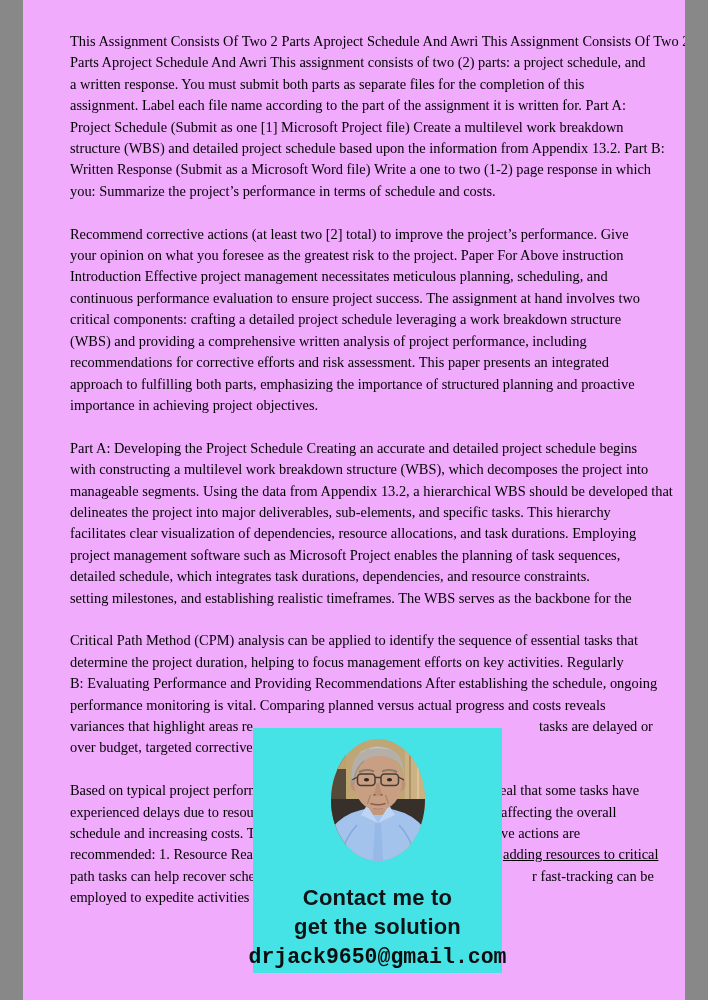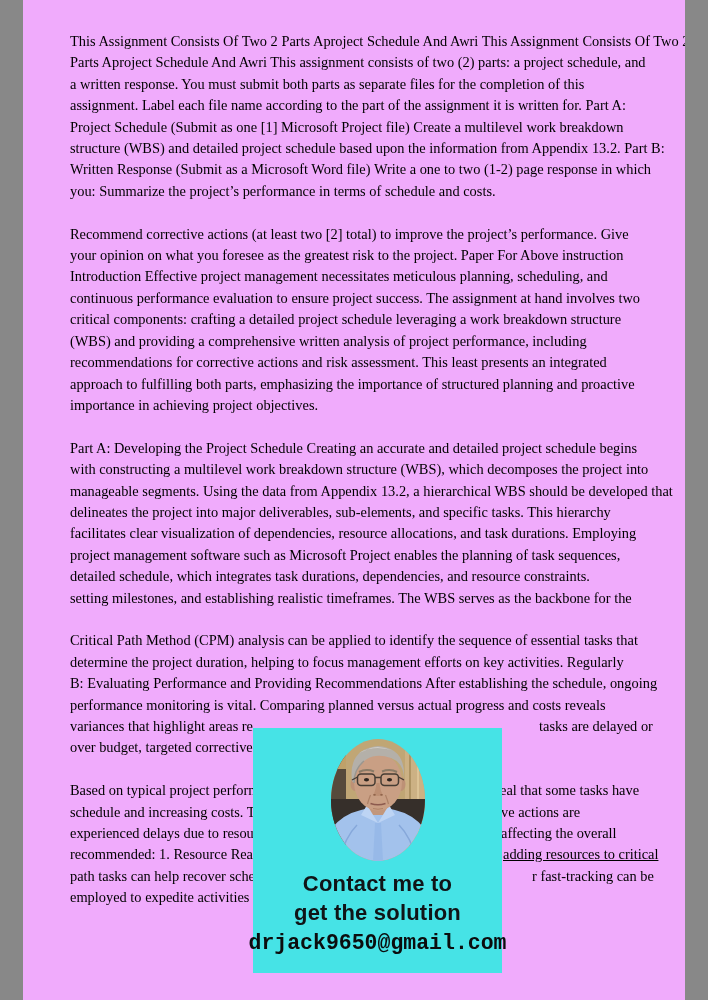--- a/index.html
+++ b/index.html
@@ -36,21 +36,21 @@
     flex-direction:column;
     align-items:center;
     text-align:center;
   }
   .photo-wrap{
     margin-top:11px;
     width:94px;height:122px;
     line-height:0;
   }
   .contact-heading{
-    margin-top:8px;
+    margin-top:22px;
     font-family:"Liberation Sans", sans-serif;
     font-weight:700;
     font-size:22px;
     line-height:29px;
     color:#101417;
     letter-spacing:0.2px;
   }
   .contact-email{
     margin-top:2px;
     font-family:Liberation Mono, monospace;
@@ -76,21 +76,21 @@
         <div class="line">Written Response (Submit as a Microsoft Word file) Write a one to two (1-2) page response in which</div>
         <div class="line">you: Summarize the project’s performance in terms of schedule and costs.</div>
       </div>
       <div class="para">
         <div class="line">Recommend corrective actions (at least two [2] total) to improve the project’s performance. Give</div>
         <div class="line">your opinion on what you foresee as the greatest risk to the project. Paper For Above instruction</div>
         <div class="line">Introduction Effective project management necessitates meticulous planning, scheduling, and</div>
         <div class="line">continuous performance evaluation to ensure project success. The assignment at hand involves two</div>
         <div class="line">critical components: crafting a detailed project schedule leveraging a work breakdown structure</div>
         <div class="line">(WBS) and providing a comprehensive written analysis of project performance, including</div>
-        <div class="line">recommendations for corrective actions and risk assessment. This least presents an integrated</div>
+        <div class="line">recommendations for corrective efforts and risk assessment. This paper presents an integrated</div>
         <div class="line">approach to fulfilling both parts, emphasizing the importance of structured planning and proactive</div>
         <div class="line">importance in achieving project objectives.</div>
       </div>
       <div class="para">
         <div class="line">Part A: Developing the Project Schedule Creating an accurate and detailed project schedule begins</div>
         <div class="line">with constructing a multilevel work breakdown structure (WBS), which decomposes the project into</div>
         <div class="line">manageable segments. Using the data from Appendix 13.2, a hierarchical WBS should be developed that</div>
         <div class="line">delineates the project into major deliverables, sub-elements, and specific tasks. This hierarchy</div>
         <div class="line">facilitates clear visualization of dependencies, resource allocations, and task durations. Employing</div>
         <div class="line">project management software such as Microsoft Project enables the planning of task sequences,</div>
@@ -100,22 +100,22 @@
       <div class="para">
         <div class="line">Critical Path Method (CPM) analysis can be applied to identify the sequence of essential tasks that</div>
         <div class="line">determine the project duration, helping to focus management efforts on key activities. Regularly</div>
         <div class="line">B: Evaluating Performance and Providing Recommendations After establishing the schedule, ongoing</div>
         <div class="line">performance monitoring is vital. Comparing planned versus actual progress and costs reveals</div>
         <div class="line"><span>variances that highlight areas re</span><span class="rfrag" style="left: 437px; margin-left: 32px;">tasks are delayed or</span></div>
         <div class="line">over budget, targeted corrective</div>
       </div>
       <div class="para">
         <div class="line"><span>Based on typical project perform</span><span class="rfrag" style="left: 430px;">eal that some tasks have</span></div>
+        <div class="line"><span>experienced delays due to resou</span><span class="rfrag" style="left: 431px;">affecting the overall</span></div>
         <div class="line"><span>schedule and increasing costs. T</span><span class="rfrag" style="left: 431px;">ve actions are</span></div>
-        <div class="line"><span>experienced delays due to resou</span><span class="rfrag" style="left: 431px;">affecting the overall</span></div>
         <div class="line"><span>recommended: 1. Resource Rea</span><span class="rfrag" style="left: 433px; text-decoration: underline;">adding resources to critical</span></div>
         <div class="line"><span>path tasks can help recover sche</span><span class="rfrag" style="left: 433px; margin-left: 29px;">r fast-tracking can be</span></div>
         <div class="line">employed to expedite activities</div>
       </div>
     </div>
 
   <div class="popup" id="popup" style="background: rgb(70, 227, 230);">
     <div class="photo-wrap" title="oval portrait photo of an elderly man with gray hair and glasses wearing a light blue shirt">
       <svg width="94" height="122" viewBox="0 0 94 122">
         <defs>

